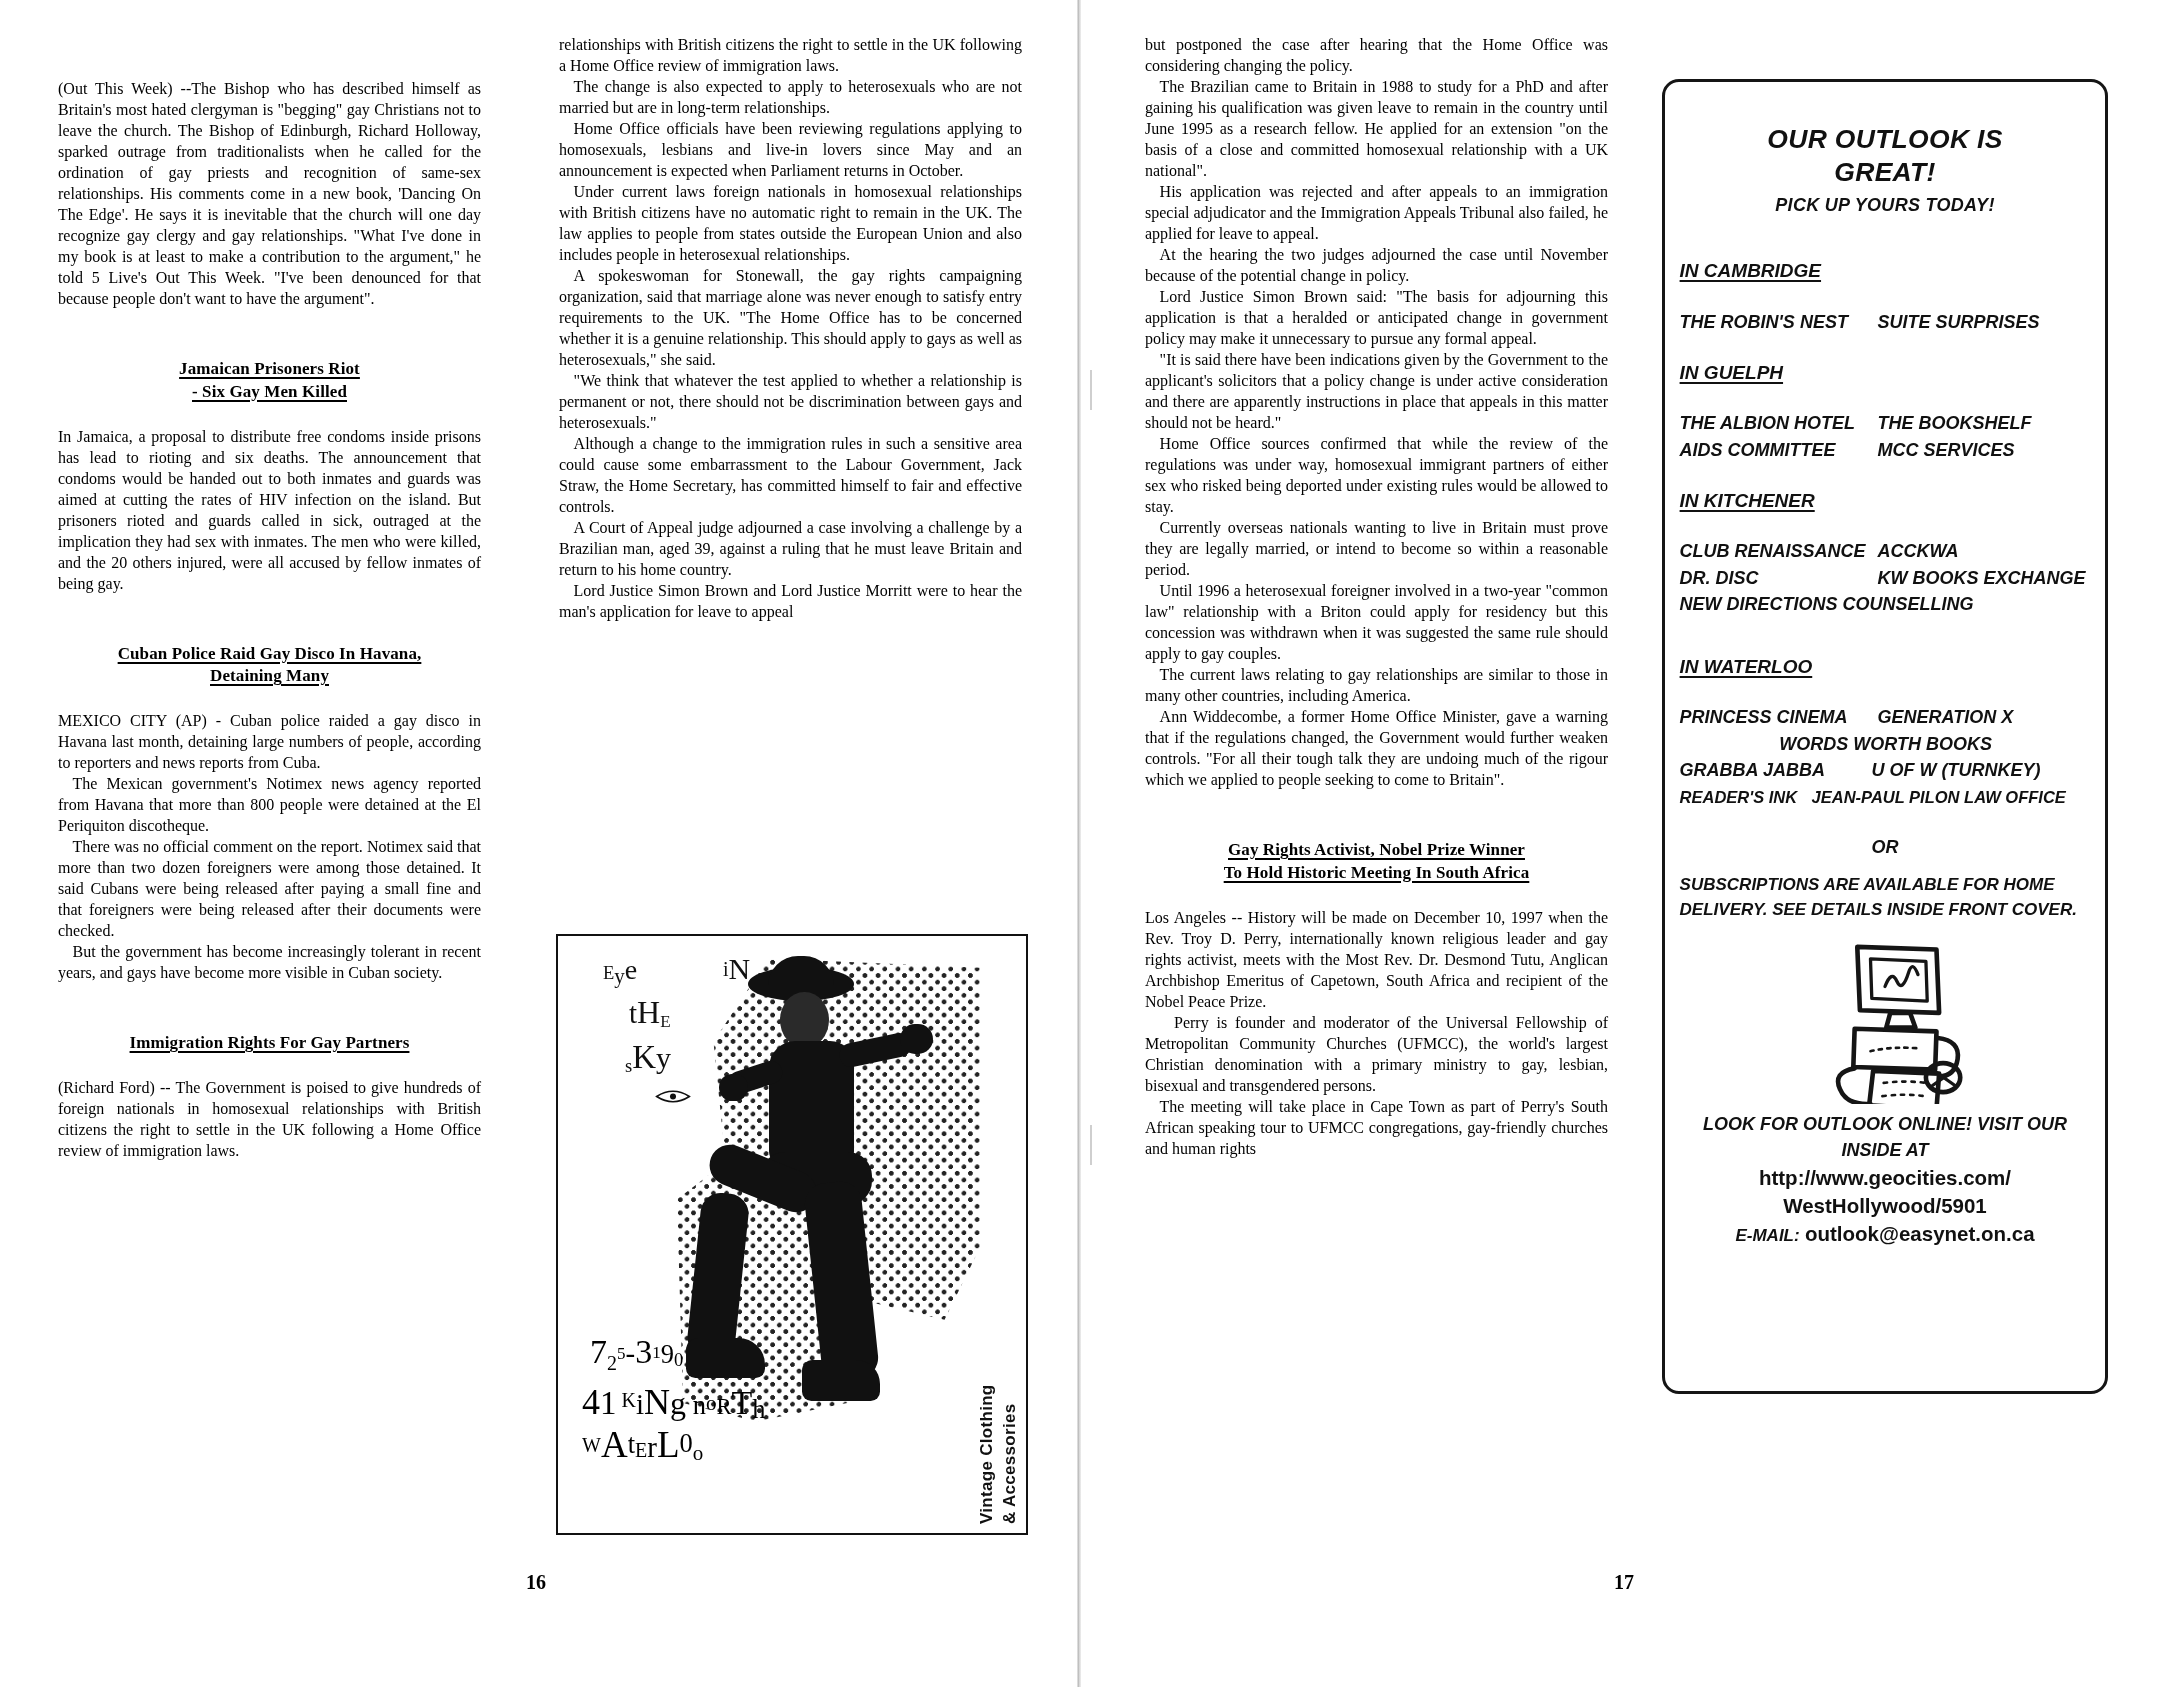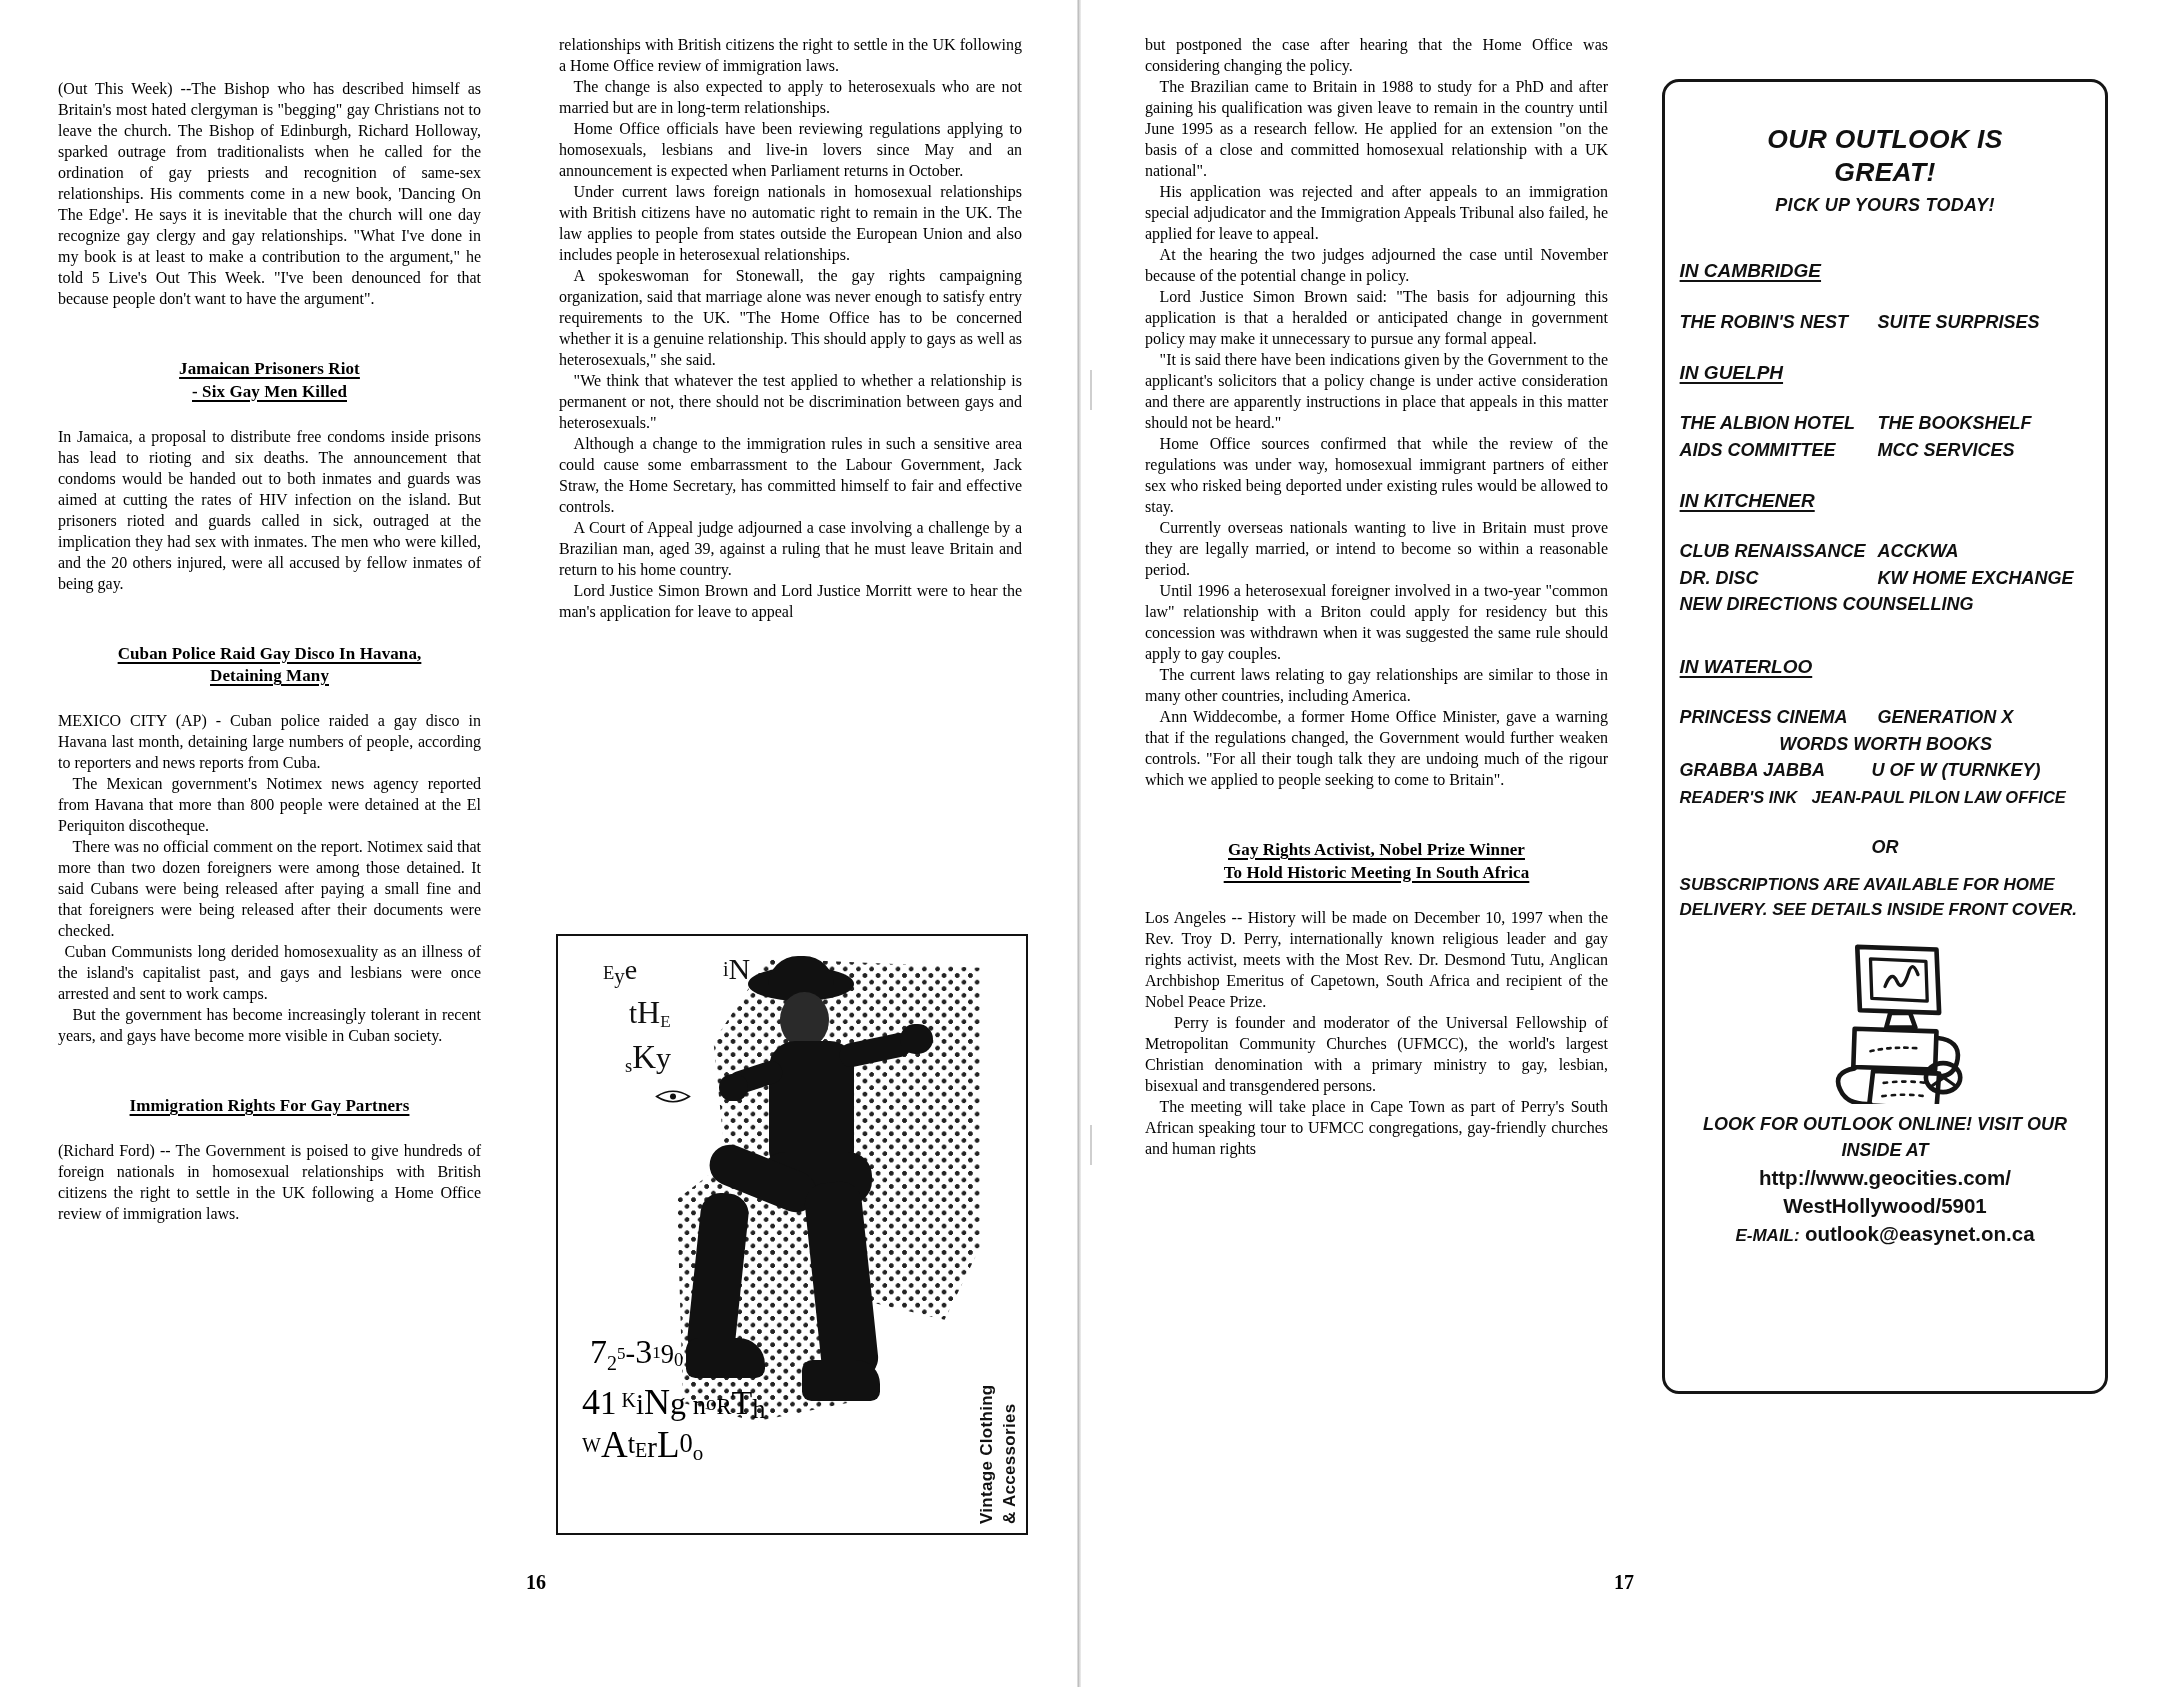--- a/index.html
+++ b/index.html
@@ -172,21 +172,20 @@
 
     <div class="sec-gap-lg"></div>
 
     <h2 class="head">
       <span>Cuban Police Raid Gay Disco In Havana,</span>
       <span>Detaining Many</span>
     </h2>
     <p class="lead">MEXICO CITY (AP) - Cuban police raided a gay disco in Havana last month, detaining large numbers of people, according to reporters and news reports from Cuba.</p>
     <p class="ind">The Mexican government's Notimex news agency reported from Havana  that more than 800 people were detained at the El Periquiton discotheque.</p>
     <p class="ind">There was no official comment on the report. Notimex said that more than two dozen foreigners were among those detained. It said Cubans were being released after paying a small fine and that foreigners were being released after their documents were checked.</p>
-    <p class="ind-sm">Cuban Communists long derided homosexuality as an illness of the island's capitalist past, and gays and lesbians were once arrested and sent to work camps.</p>
     <p class="ind">But the government has become increasingly tolerant in recent years, and gays have become more visible in Cuban society.</p>
 
     <div class="sec-gap-lg"></div>
 
     <h2 class="head">
       <span>Immigration Rights For Gay Partners</span>
     </h2>
     <p class="lead">(Richard Ford) -- The Government is poised to give hundreds of foreign nationals in homosexual relationships with British citizens the right to settle in the UK following a Home Office review of immigration laws.</p>
   </div>
 
@@ -314,21 +313,21 @@
       <div class="ol-row"><span style="display:inline-block;width:198px;">THE ALBION HOTEL</span><span>THE BOOKSHELF</span></div>
       <div class="ol-row"><span style="display:inline-block;width:198px;">AIDS COMMITTEE</span><span>MCC SERVICES</span></div>
     </div>
 
     <div class="v-space-m"></div>
 
     <div class="ol-city">IN KITCHENER</div>
     <div class="v-space-m"></div>
     <div class="ol-block">
       <div class="ol-row"><span style="display:inline-block;width:198px;">CLUB RENAISSANCE</span><span>ACCKWA</span></div>
-      <div class="ol-row"><span style="display:inline-block;width:198px;">DR. DISC</span><span>KW HOME EXCHANGE</span></div>
+      <div class="ol-row"><span style="display:inline-block;width:198px;">DR. DISC</span><span>KW BOOKS EXCHANGE</span></div>
       <div class="ol-row"><span>NEW DIRECTIONS COUNSELLING</span></div>
     </div>
 
     <div class="v-space-l"></div>
 
     <div class="ol-city">IN WATERLOO</div>
     <div class="v-space-m"></div>
     <div class="ol-block">
       <div class="ol-row"><span style="display:inline-block;width:198px;">PRINCESS CINEMA</span><span>GENERATION X</span></div>
       <div class="ol-row center"><span>WORDS WORTH BOOKS</span></div>

